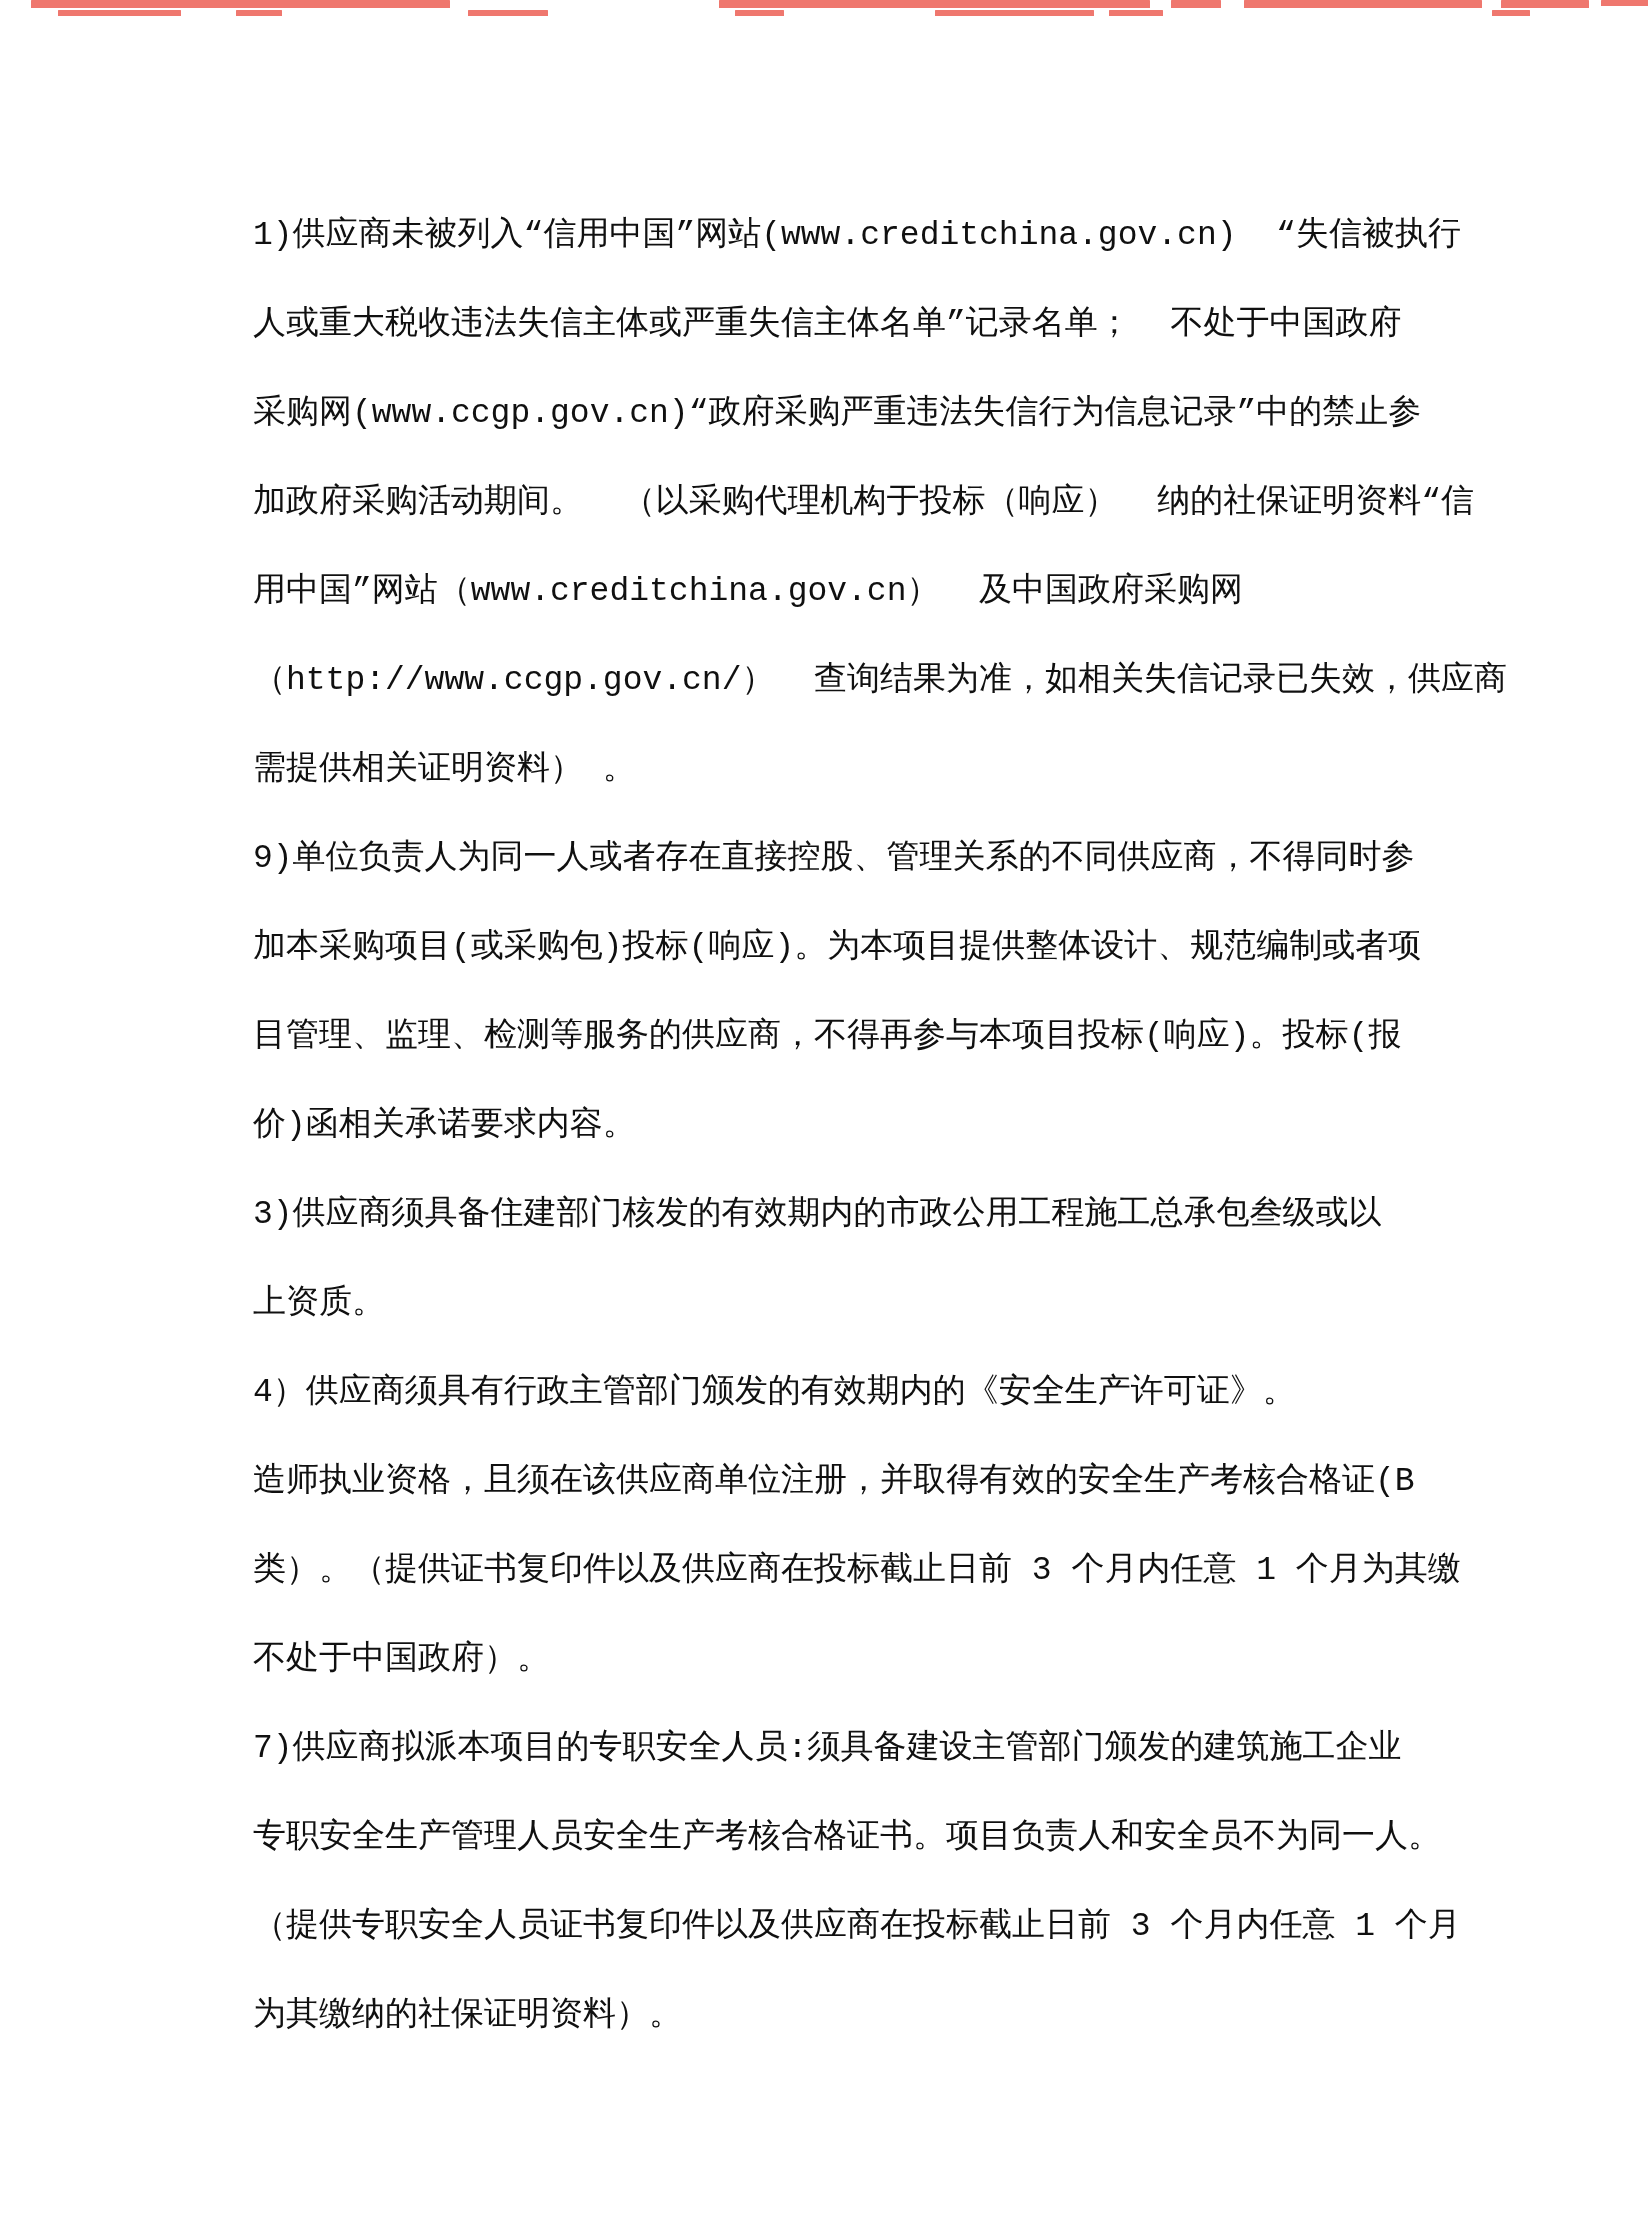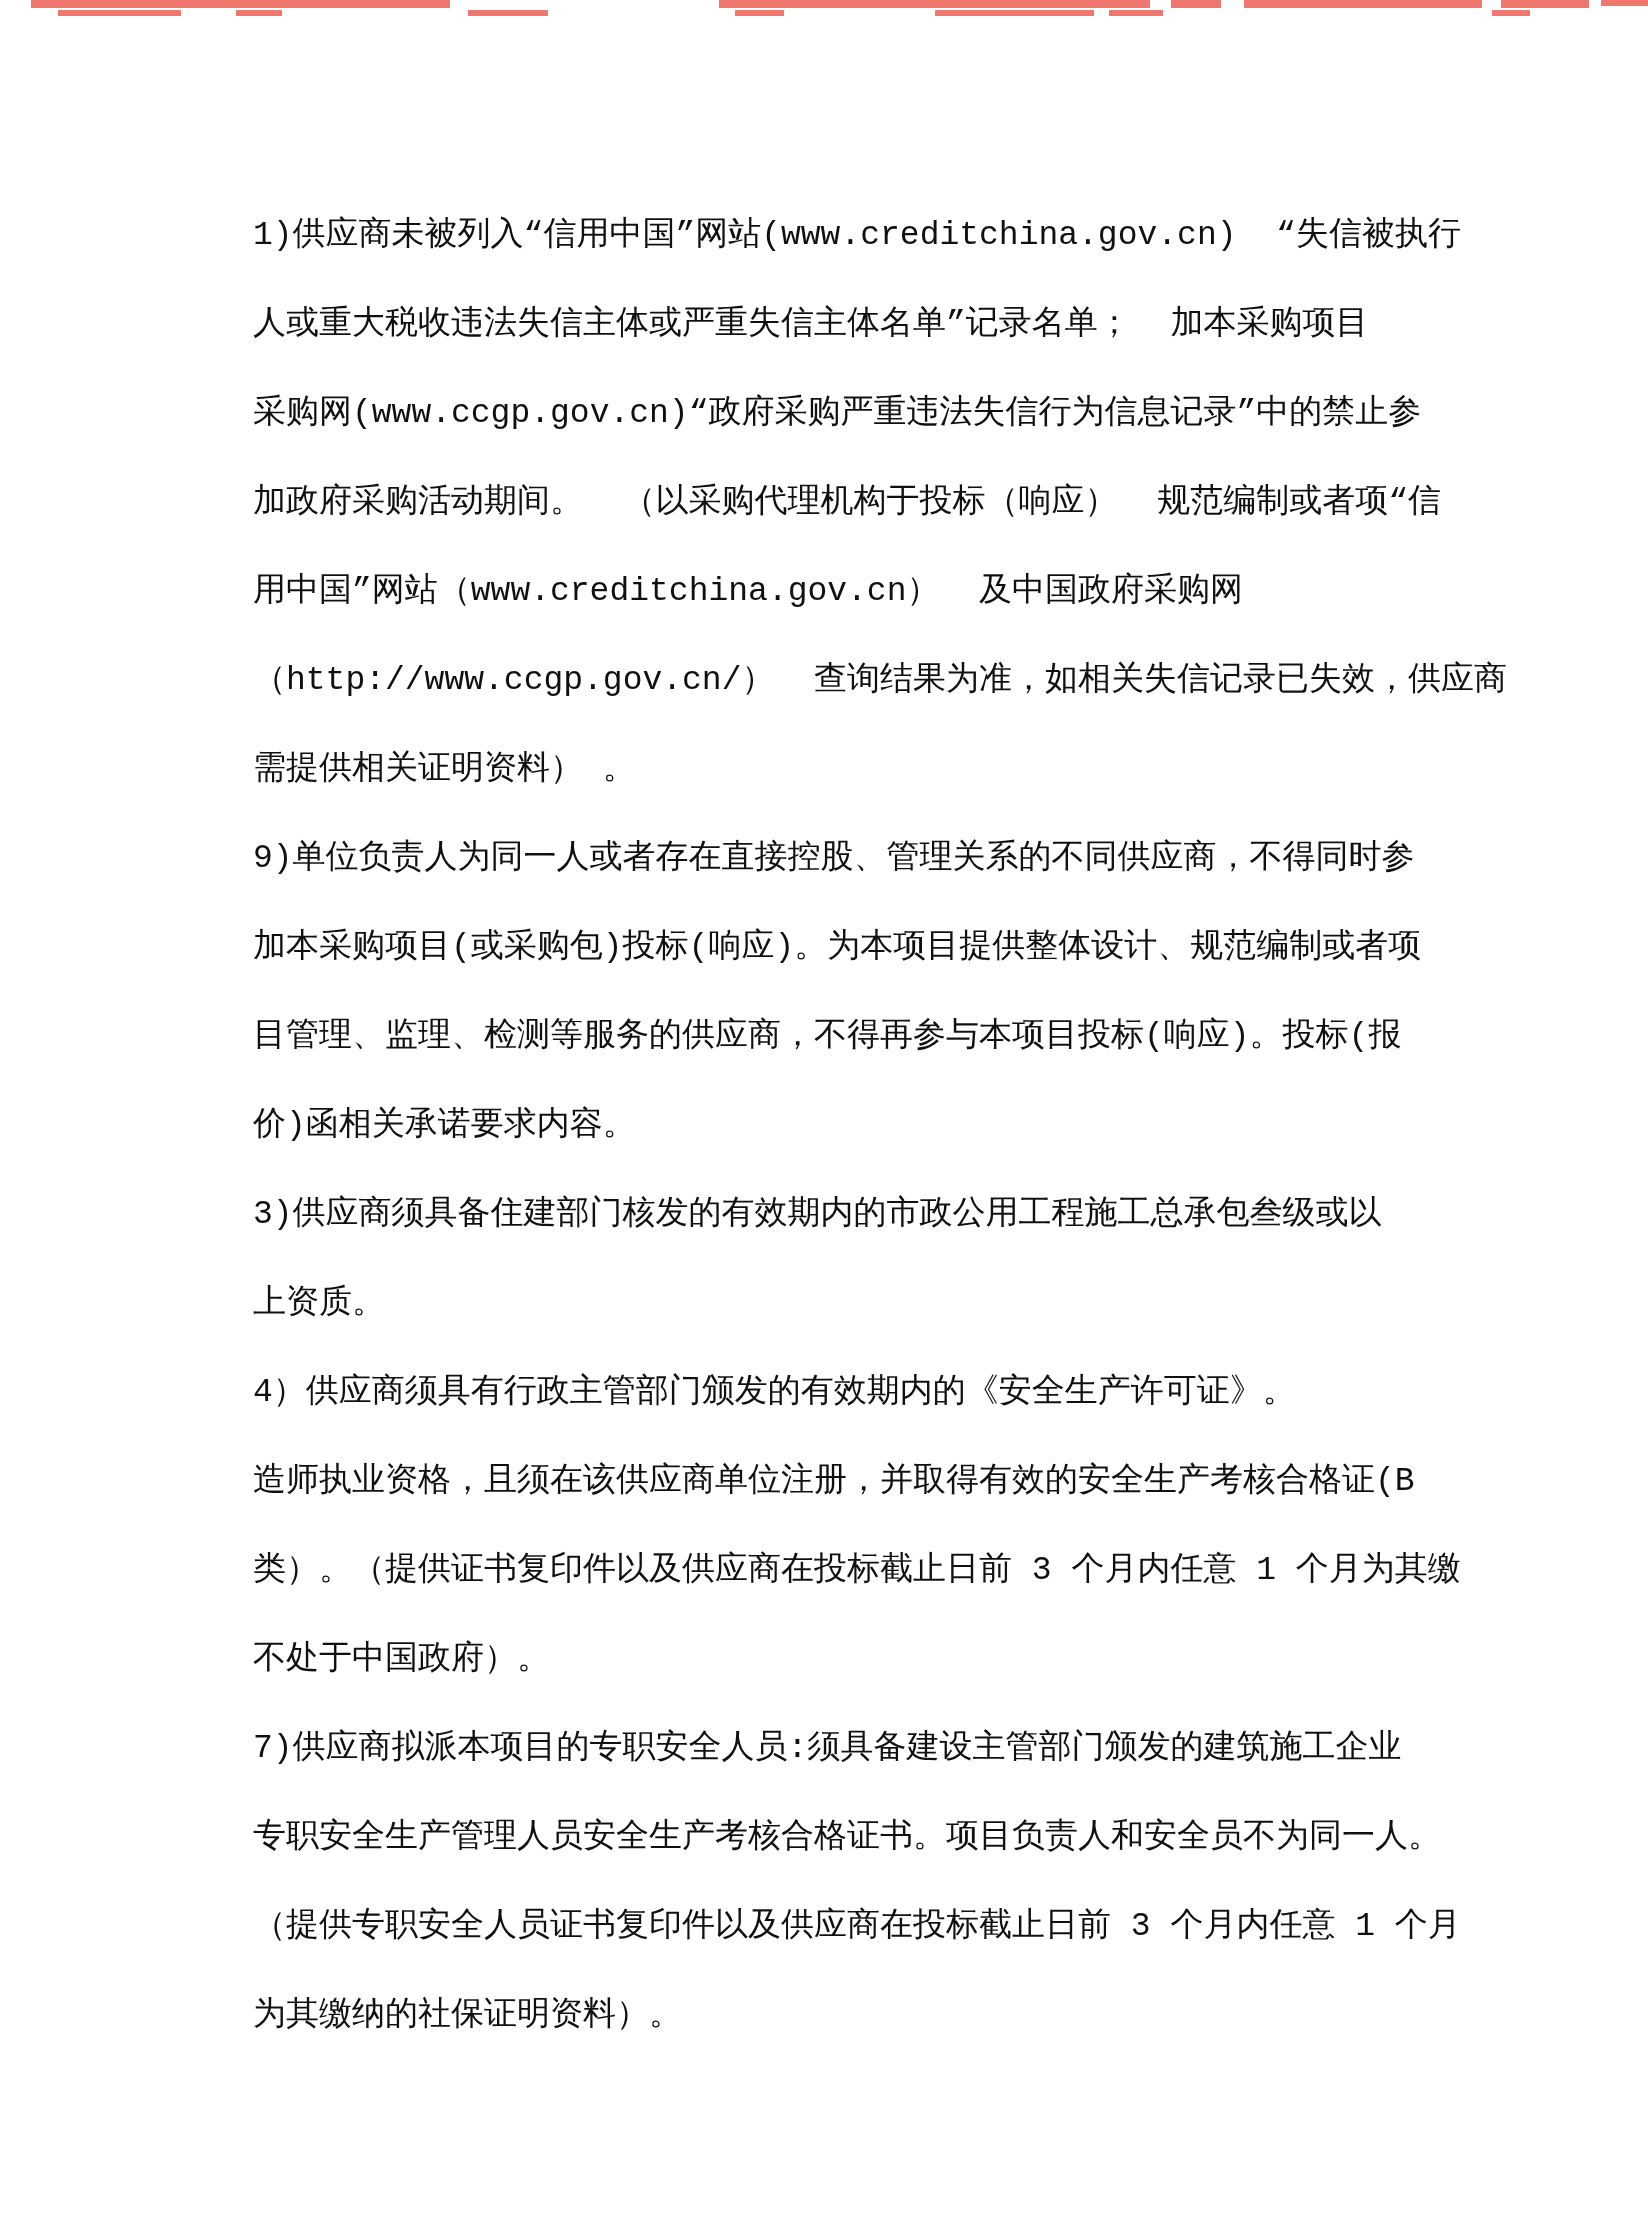--- a/index.html
+++ b/index.html
@@ -56,23 +56,23 @@
       <div class="mark" style="left: 58px; top: 10px; width: 123px; height: 5.6px; background: rgb(234, 74, 62); opacity: 0.75;"></div>
       <div class="mark" style="left: 236px; top: 10px; width: 46px; height: 5.6px; background: rgb(234, 74, 62); opacity: 0.75;"></div>
       <div class="mark" style="left: 468px; top: 10px; width: 80px; height: 5.6px; background: rgb(234, 74, 62); opacity: 0.75;"></div>
       <div class="mark" style="left: 735px; top: 10px; width: 49px; height: 5.6px; background: rgb(234, 74, 62); opacity: 0.75;"></div>
       <div class="mark" style="left: 935px; top: 10px; width: 159px; height: 5.6px; background: rgb(234, 74, 62); opacity: 0.75;"></div>
       <div class="mark" style="left: 1109px; top: 10px; width: 54px; height: 5.6px; background: rgb(234, 74, 62); opacity: 0.75;"></div>
       <div class="mark" style="left: 1492px; top: 10px; width: 38px; height: 5.6px; background: rgb(234, 74, 62); opacity: 0.75;"></div>
     </div>
   <main class="textblock">
     <div class="line">1)供应商未被列入“信用中国”网站(www.creditchina.gov.cn)  “失信被执行</div>
-    <div class="line">人或重大税收违法失信主体或严重失信主体名单”记录名单；  加本采购项目</div>
+    <div class="line">人或重大税收违法失信主体或严重失信主体名单”记录名单；  不处于中国政府</div>
     <div class="line">采购网(www.ccgp.gov.cn)“政府采购严重违法失信行为信息记录”中的禁止参</div>
-    <div class="line">加政府采购活动期间。  （以采购代理机构于投标（响应）  规范编制或者项“信</div>
+    <div class="line">加政府采购活动期间。  （以采购代理机构于投标（响应）  纳的社保证明资料“信</div>
     <div class="line">用中国”网站（www.creditchina.gov.cn）  及中国政府采购网</div>
     <div class="line">（http://www.ccgp.gov.cn/）  查询结果为准，如相关失信记录已失效，供应商</div>
     <div class="line">需提供相关证明资料） 。</div>
     <div class="line">9)单位负责人为同一人或者存在直接控股、管理关系的不同供应商，不得同时参</div>
     <div class="line">加本采购项目(或采购包)投标(响应)。为本项目提供整体设计、规范编制或者项</div>
     <div class="line">目管理、监理、检测等服务的供应商，不得再参与本项目投标(响应)。投标(报</div>
     <div class="line">价)函相关承诺要求内容。</div>
     <div class="line">3)供应商须具备住建部门核发的有效期内的市政公用工程施工总承包叁级或以</div>
     <div class="line">上资质。</div>
     <div class="line">4）供应商须具有行政主管部门颁发的有效期内的《安全生产许可证》。</div>

